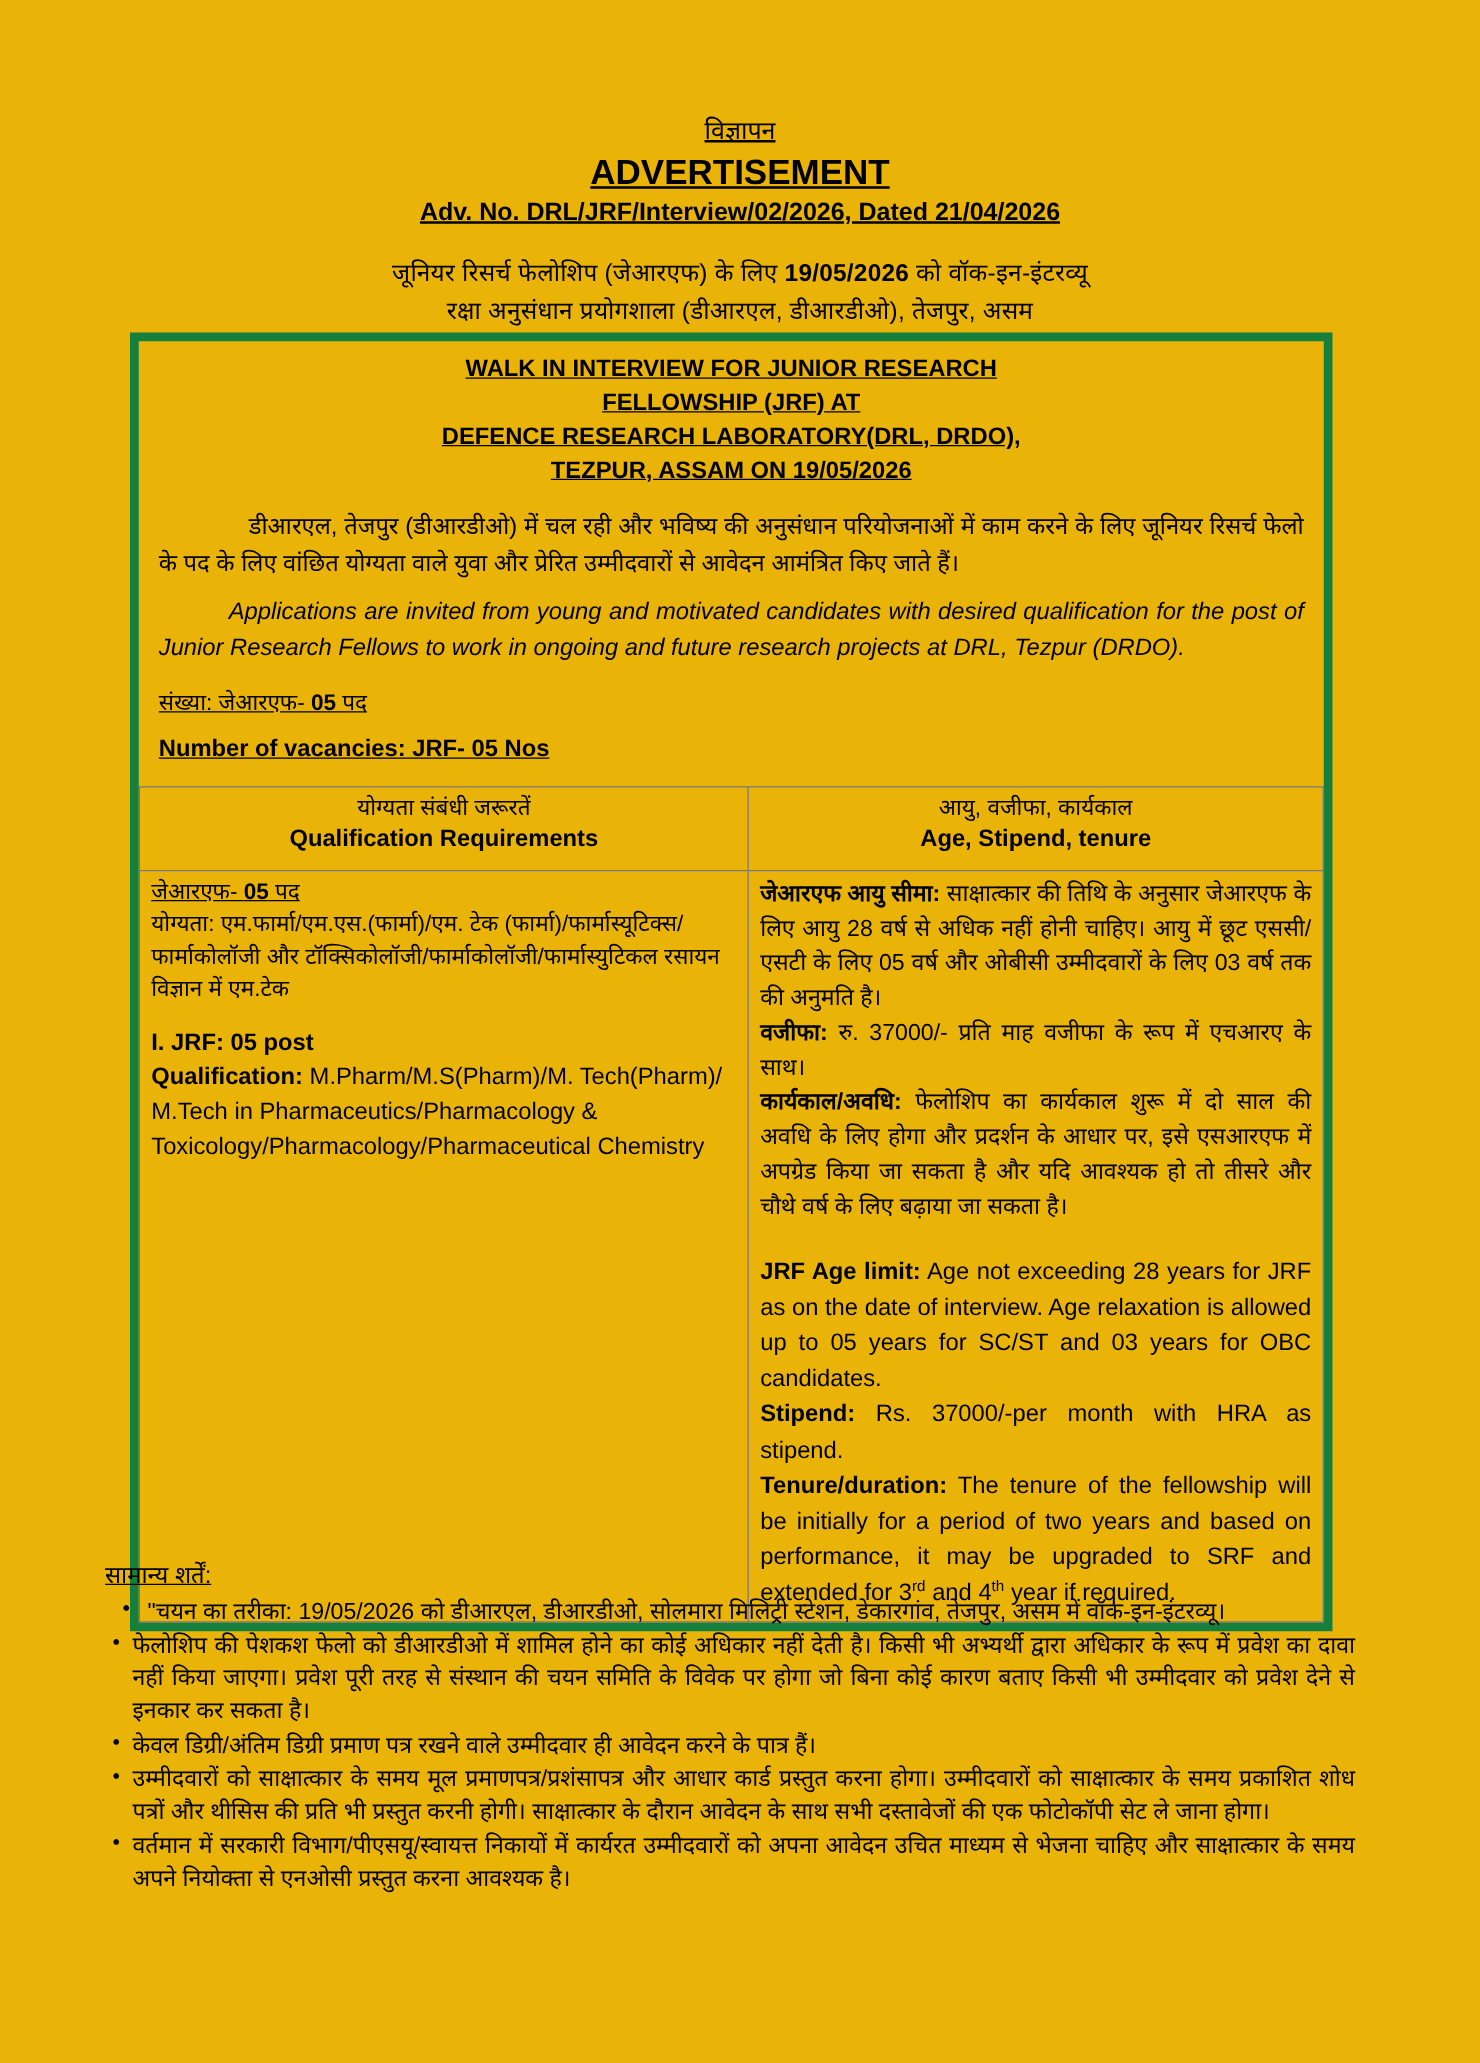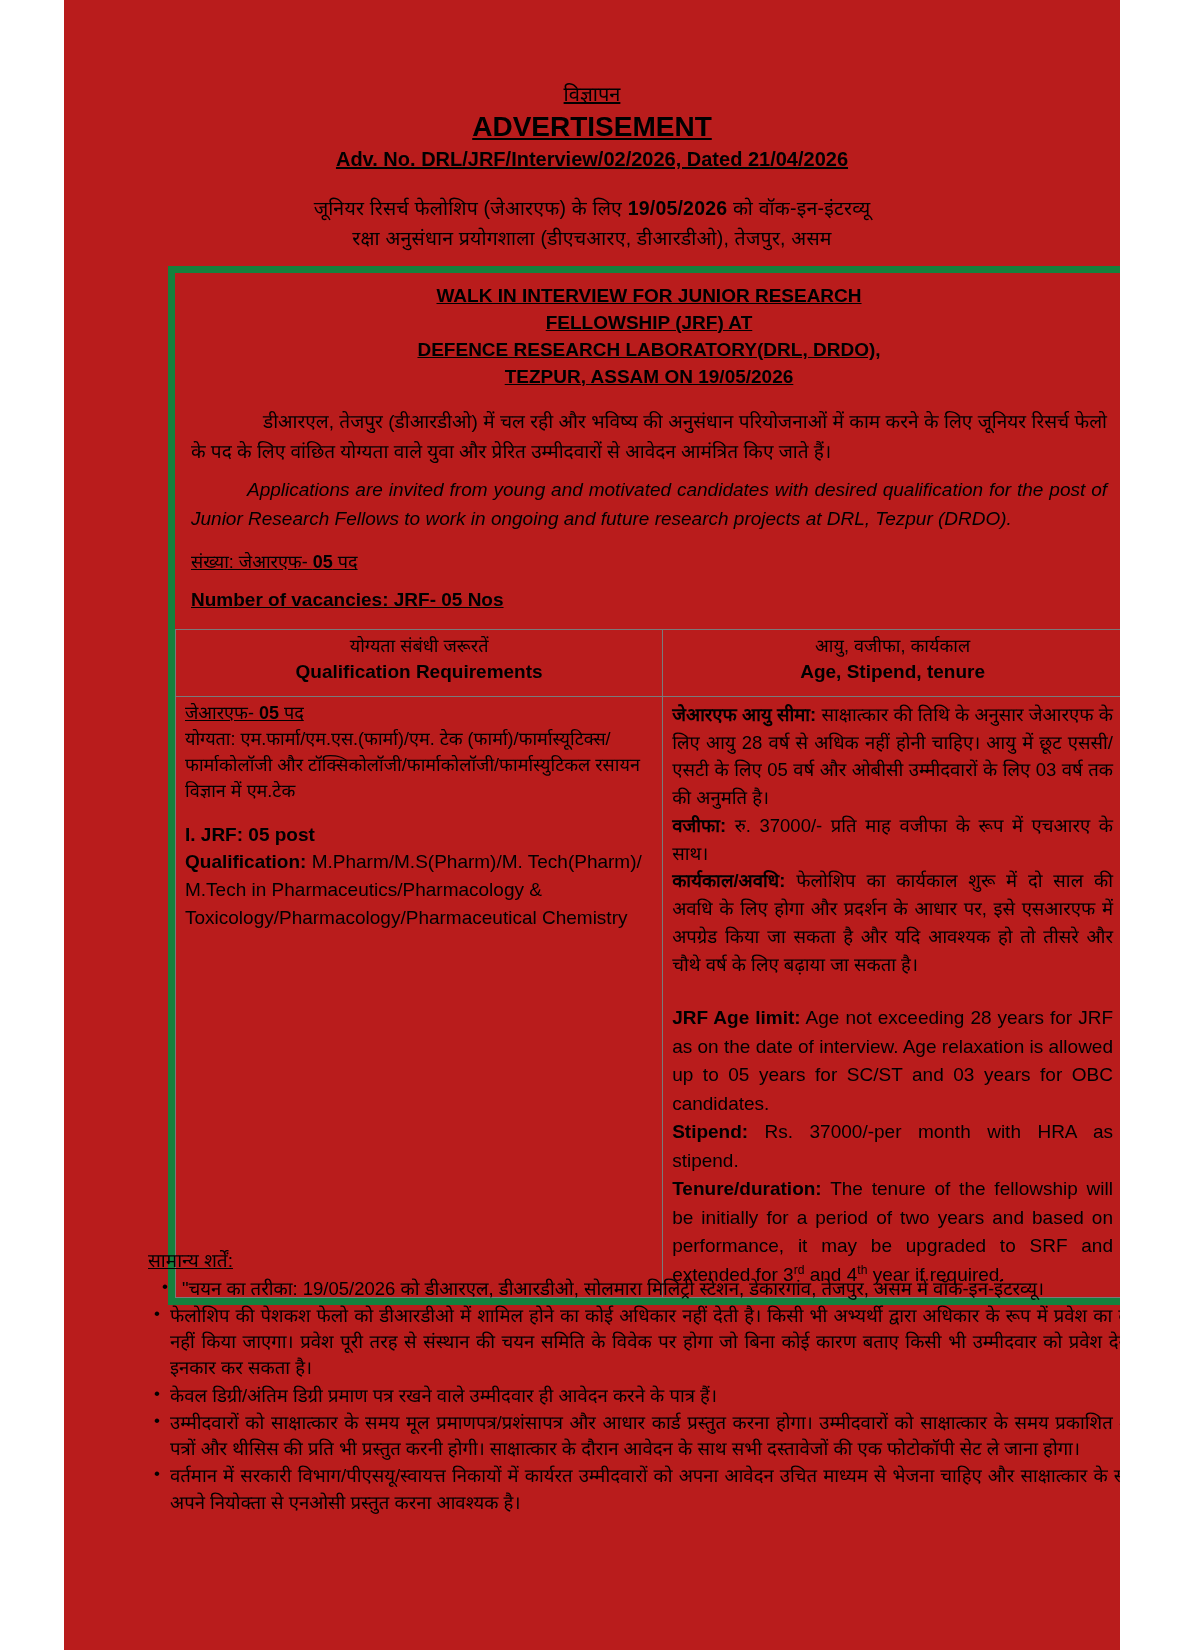--- a/index.html
+++ b/index.html
@@ -6,26 +6,26 @@
     margin: 0;
     padding: 0;
     background: #ffffff;
   }
   body {
     font-family: "Liberation Sans", sans-serif;
     color: #000000;
   }
   .page {
     position: relative;
-    width: 1056px;
+    width: 1184px;
     height: 1650px;
     margin: 0 auto;
-    background: #b91c1c;
+    background: #eab308;
     box-sizing: border-box;
-    padding: 0;
+    padding: 11px;
     overflow: hidden;
   }
 
   
   .doc-header {
     text-align: center;
     padding-top: 82px;
   }
   .hdr-hindi-title {
     font-size: 20px;
@@ -194,21 +194,21 @@
 <body>
 
 <div class="page">
 
   <div class="doc-header">
     <div class="hdr-hindi-title">विज्ञापन</div>
     <div class="hdr-eng-title">ADVERTISEMENT</div>
     <div class="hdr-advno">Adv. No. DRL/JRF/Interview/02/2026, Dated 21/04/2026</div>
     <div class="hdr-sub">
       <div><span>जूनियर रिसर्च फेलोशिप (जेआरएफ) के लिए </span><span class="b">19/05/2026</span><span> को वॉक-इन-इंटरव्यू</span></div>
-      <div>रक्षा अनुसंधान प्रयोगशाला (डीएचआरए, डीआरडीओ), तेजपुर, असम</div>
+      <div>रक्षा अनुसंधान प्रयोगशाला (डीआरएल, डीआरडीओ), तेजपुर, असम</div>
     </div>
   </div>
 
   <div class="frame">
 
     <div class="frame-intro">
       <div class="box-title">
         <div><span>WALK IN INTERVIEW FOR JUNIOR RESEARCH</span></div>
         <div><span>FELLOWSHIP (JRF)  AT</span></div>
         <div><span>DEFENCE RESEARCH LABORATORY(DRL, DRDO),</span></div>

